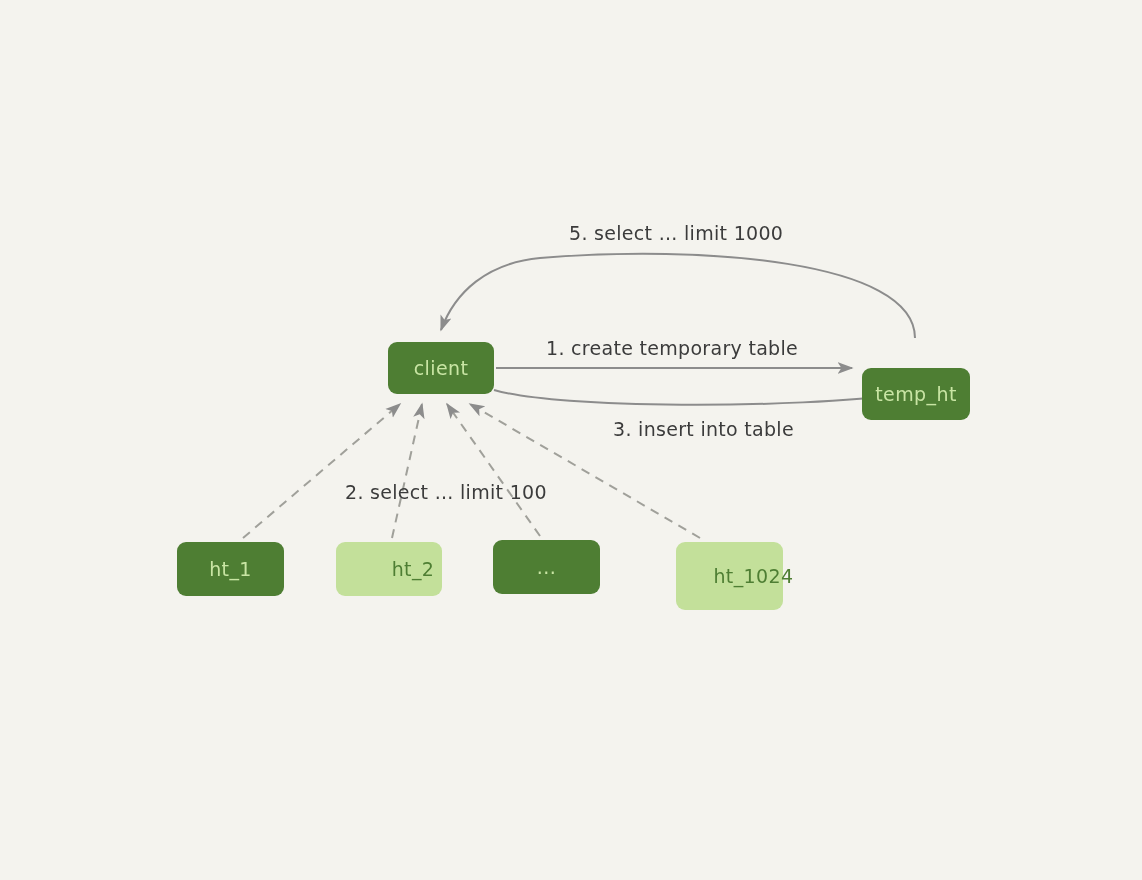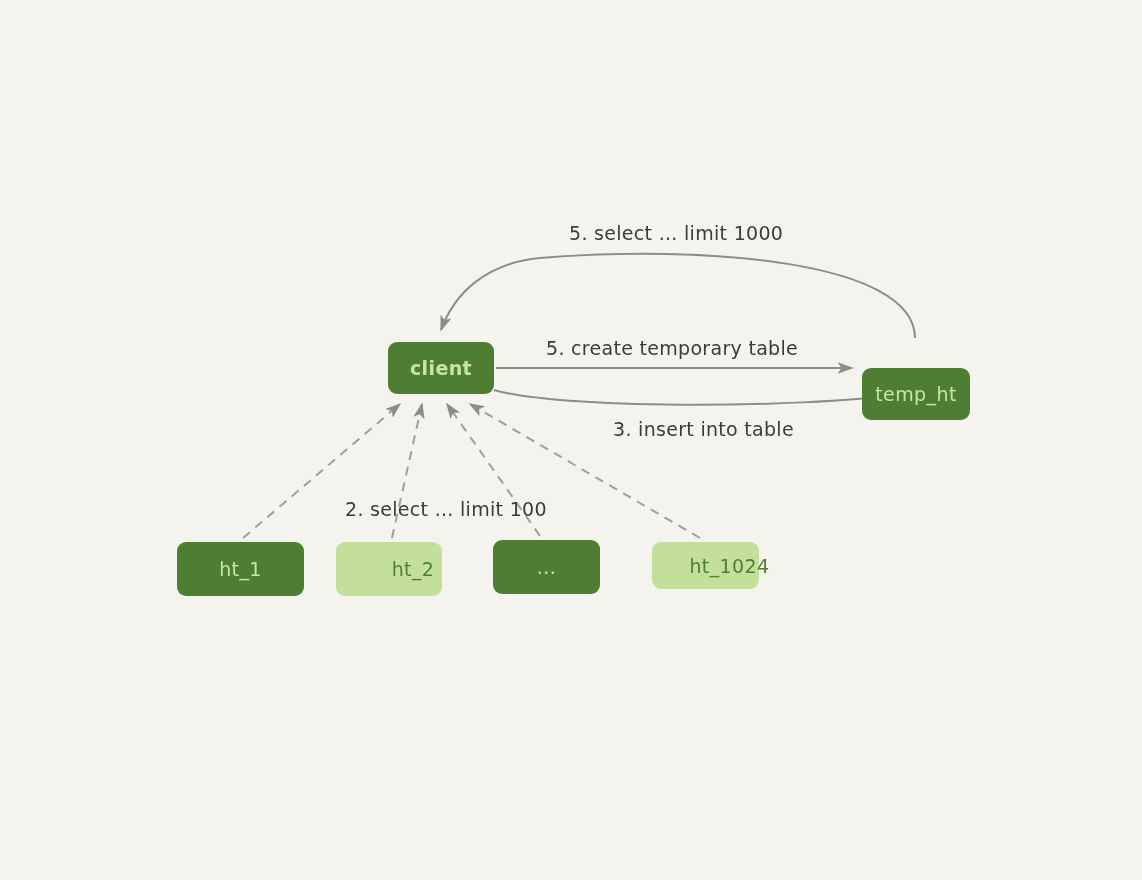--- a/index.html
+++ b/index.html
@@ -74,45 +74,45 @@
     <path d="M 496 368 L 852 368" fill="none" stroke="#8c8c8c" stroke-width="2" marker-end="url(#arrowhead)"></path>
 
     <path d="M 494 390 C 560 409 790 409 908 394" fill="none" stroke="#8c8c8c" stroke-width="2" marker-end="url(#arrowhead)"></path>
 
     <path d="M 243 538 L 400 404" fill="none" stroke="#a0a09a" stroke-width="2" stroke-dasharray="9 7" marker-end="url(#arrowhead)"></path>
     <path d="M 392 538 L 422 404" fill="none" stroke="#a0a09a" stroke-width="2" stroke-dasharray="9 7" marker-end="url(#arrowhead)"></path>
     <path d="M 540 536 L 447 404" fill="none" stroke="#a0a09a" stroke-width="2" stroke-dasharray="9 7" marker-end="url(#arrowhead)"></path>
     <path d="M 700 538 L 470 404" fill="none" stroke="#a0a09a" stroke-width="2" stroke-dasharray="9 7" marker-end="url(#arrowhead)"></path>
   </svg>
 
-  <div class="node dark" style="left:388px; top:342px; width:106px; height:52px;font-weight:bold;">
+  <div class="node dark" style="left:388px; top:342px; width:106px; height:52px;">
     <span>client</span>
   </div>
 
   <div class="node dark" style="left:862px; top:342px; width:108px; height:52px;margin-top:26px;">
     <span>temp_ht</span>
   </div>
 
-  <div class="node dark" style="left:177px; top:542px; width:127px; height:54px;">
+  <div class="node dark" style="left:177px; top:542px; width:107px; height:54px;">
     <span>ht_1</span>
   </div>
 
   <div class="node light" style="left:336px; top:542px; width:106px; height:54px;">
     <span>ht_2</span>
   </div>
 
   <div class="node dark" style="left:493px; top:540px; width:107px; height:54px;">
     <span>...</span>
   </div>
 
-  <div class="node light" style="left:652px; top:542px; width:107px; height:47px;">
+  <div class="node light" style="left:676px; top:542px; width:107px; height:68px;">
     <span>ht_1024</span>
   </div>
 
-  <div class="edge-label" style="left:546px; top:337px;">5. create temporary table</div>
+  <div class="edge-label" style="left:546px; top:337px;">1. create temporary table</div>
 
-  <div class="edge-label" style="left:345px; top:498px;">2. select ... limit 100</div>
+  <div class="edge-label" style="left:345px; top:481px;">2. select ... limit 100</div>
 
   <div class="edge-label" style="left:613px; top:418px;">3. insert into table</div>
 
   <div class="edge-label" style="left:569px; top:222px;">5. select ... limit 1000</div>
 
 </div>
 
 </body></html>

